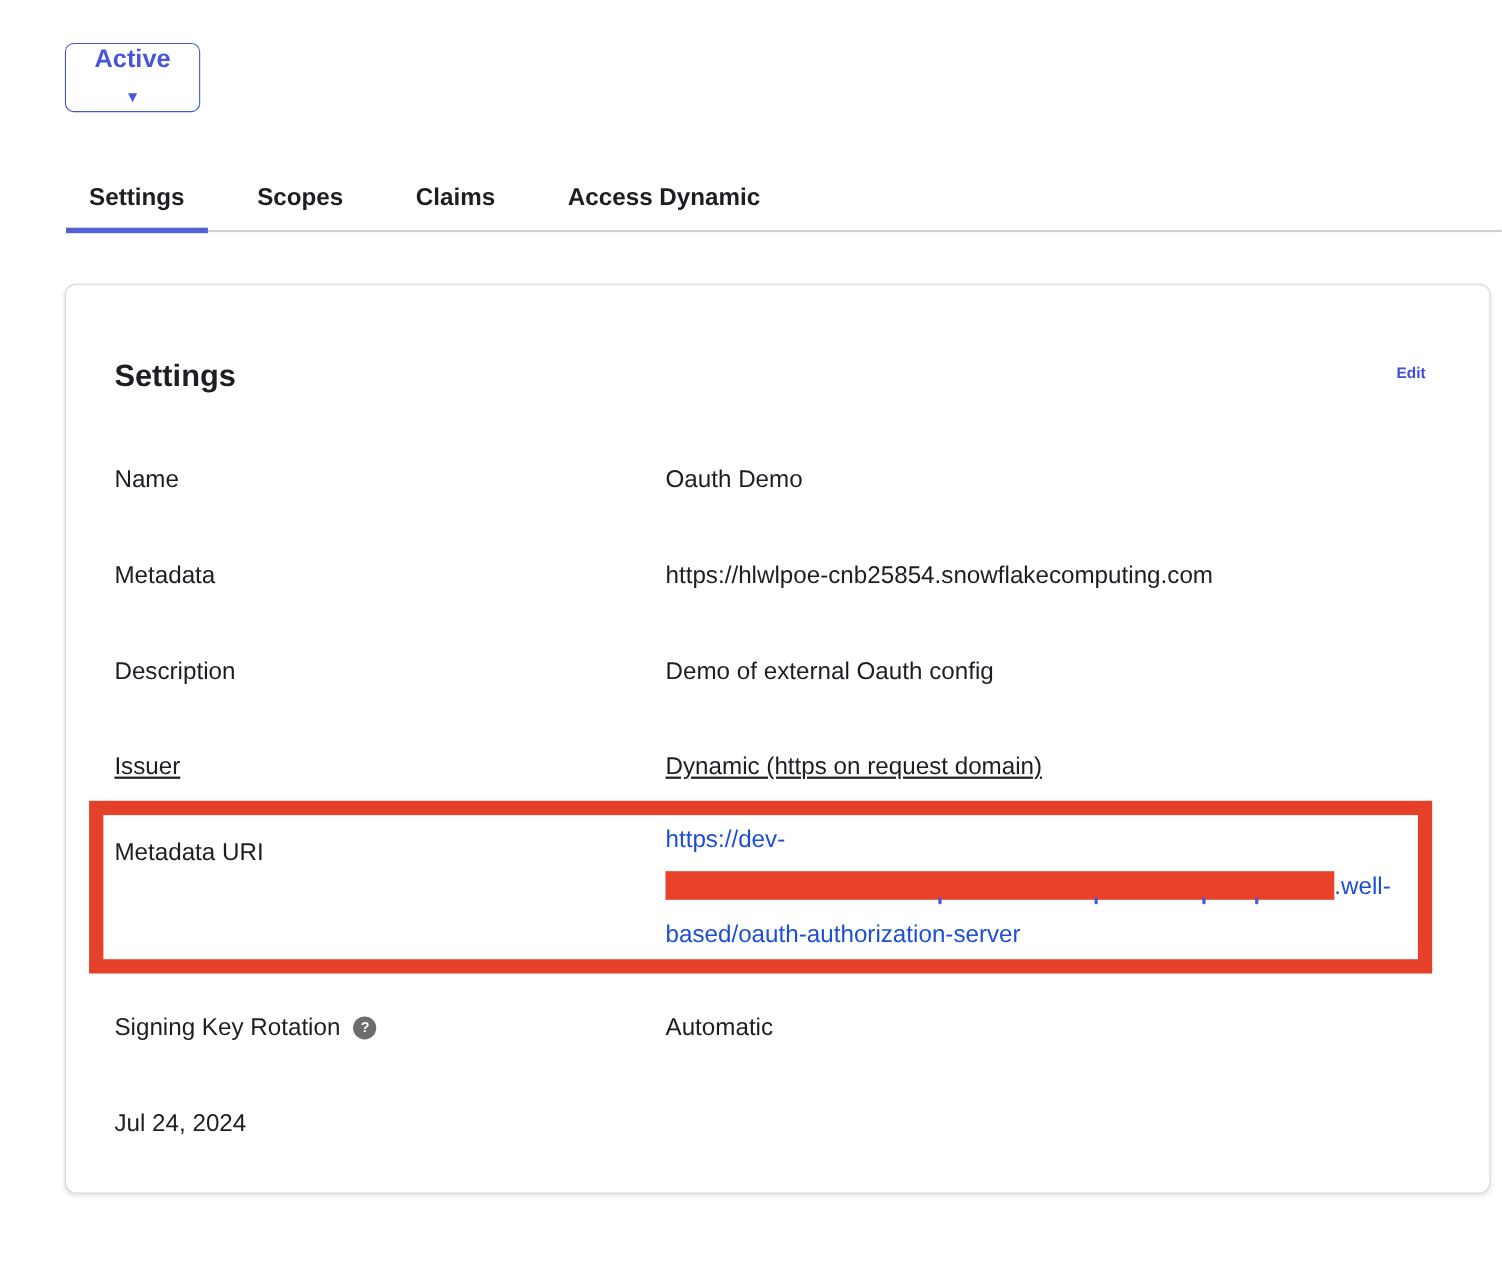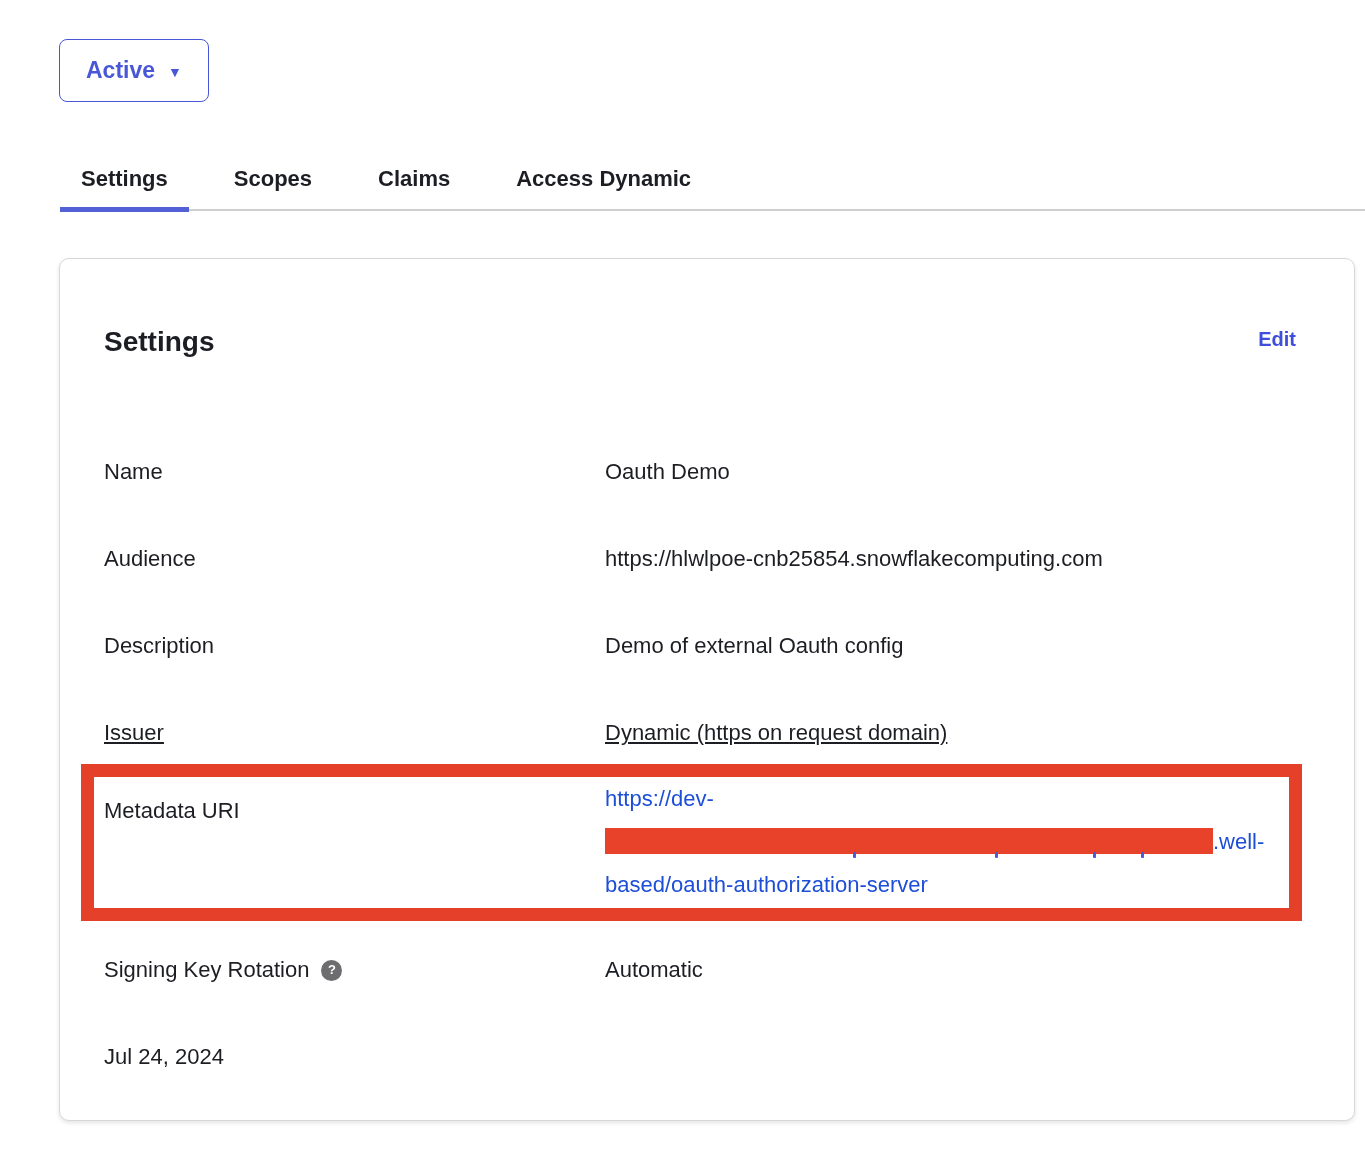--- a/index.html
+++ b/index.html
@@ -4,21 +4,21 @@
 <style>
   * { margin:0; padding:0; box-sizing:border-box; }
   html,body { width:1365px; height:1169px; background:#ffffff;
     font-family:"Liberation Sans", sans-serif; color:#1d1e23; overflow:hidden; }
 
   
   .status-btn {
     display:inline-flex; align-items:center; gap:13px;
     margin:39px 0 0 59px; height:63px; padding:0 26px;
     background:#ffffff; border:1.5px solid #4857d7; border-radius:8px;
-    color:#4857d7; font-size:23px; font-weight:bold; cursor:pointer;
+    color:#4857d7; font-size:23px; font-weight:bold; cursor:pointer;flex-direction:column;
   }
   .status-btn .caret { font-size:14px; line-height:1; transform:translateY(1px); }
 
   
   .tabs { position:relative; display:flex; margin:63px 0 0 60px; }
   .tabs::after { content:""; position:absolute; left:0; right:-1305px; bottom:1px;
     height:2px; background:#cfcfd2; }
   .tab { position:relative; padding:0 21px 19px; margin-right:24px;
     font-size:22px; font-weight:bold; line-height:28px; color:#1d1e23;
     cursor:pointer; z-index:1; }
@@ -27,24 +27,24 @@
 
   
   .card {
     margin:46px 10px 0 59px;
     background:#ffffff; border:1px solid #d8d8dc; border-radius:10px;
     box-shadow:0 2px 4px rgba(29,30,35,0.12);
     padding:66px 58px 50px 44px;
   }
   .card-header { display:flex; justify-content:space-between; align-items:flex-start; }
   .card-title { font-size:28px; font-weight:bold; line-height:34px; }
-  .edit-link { font-size:20px; font-weight:bold; color:#3f4fdb; line-height:28px;
+  .edit-link { font-size:14px; font-weight:bold; color:#3f4fdb; line-height:28px;
     text-decoration:none; cursor:pointer; }
 
-  .rows { margin-top:100px; }
+  .rows { margin-top:64px; }
   .row { display:flex; align-items:flex-start; margin-bottom:61px;
     font-size:22px; line-height:26px; }
   .row:last-child { margin-bottom:0; }
   .row.tight { margin-bottom:18px;text-decoration:underline; }
   .row-label { width:501px; flex-shrink:0; display:flex; align-items:center; gap:12px; }
   .row-value { flex:1; }
 
   .help-icon { width:21px; height:21px; border-radius:50%; background:#6d6d70;
     color:#ffffff; font-size:13px; font-weight:bold; display:inline-flex;
     align-items:center; justify-content:center; flex-shrink:0; }
@@ -90,21 +90,21 @@
   </div>
 
   <div class="rows">
 
     <div class="row">
       <div class="row-label">Name</div>
       <div class="row-value">Oauth Demo</div>
     </div>
 
     <div class="row">
-      <div class="row-label">Audience</div>
+      <div class="row-label">Metadata</div>
       <div class="row-value">https://hlwlpoe-cnb25854.snowflakecomputing.com</div>
     </div>
 
     <div class="row">
       <div class="row-label">Description</div>
       <div class="row-value">Demo of external Oauth config</div>
     </div>
 
     <div class="row tight">
       <div class="row-label">Issuer</div>

